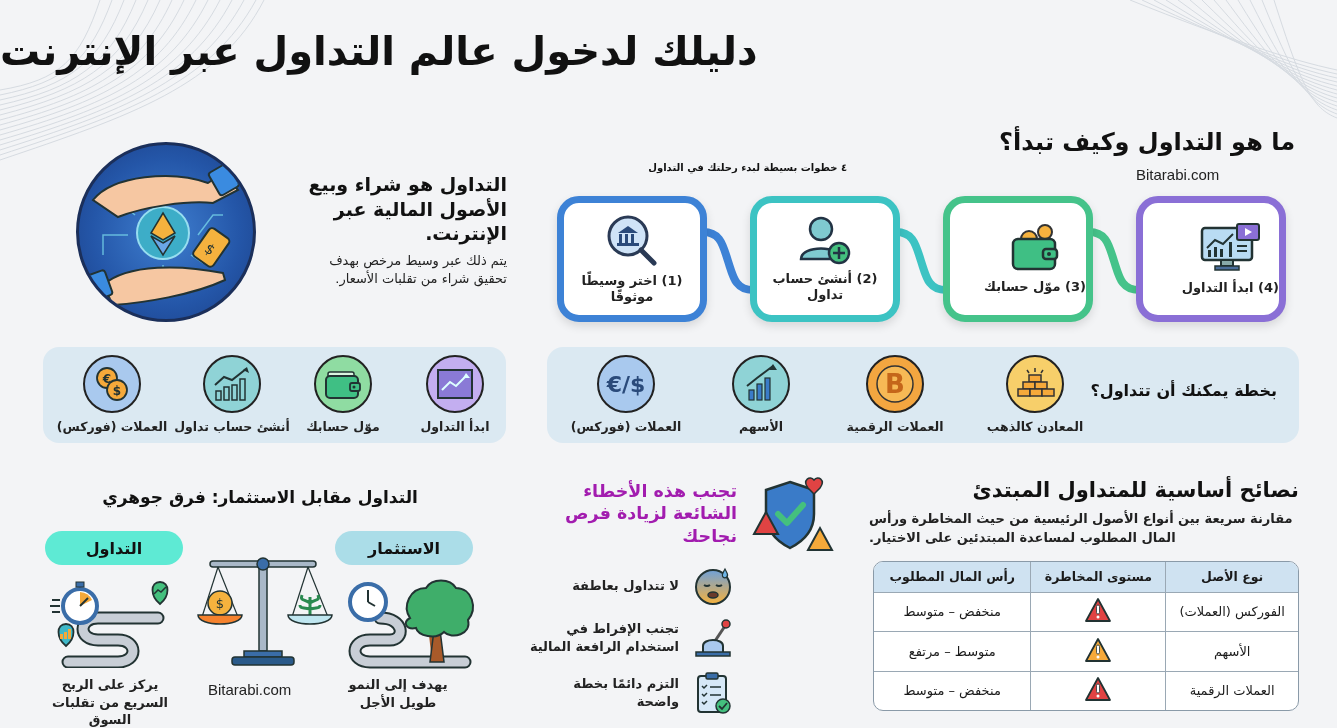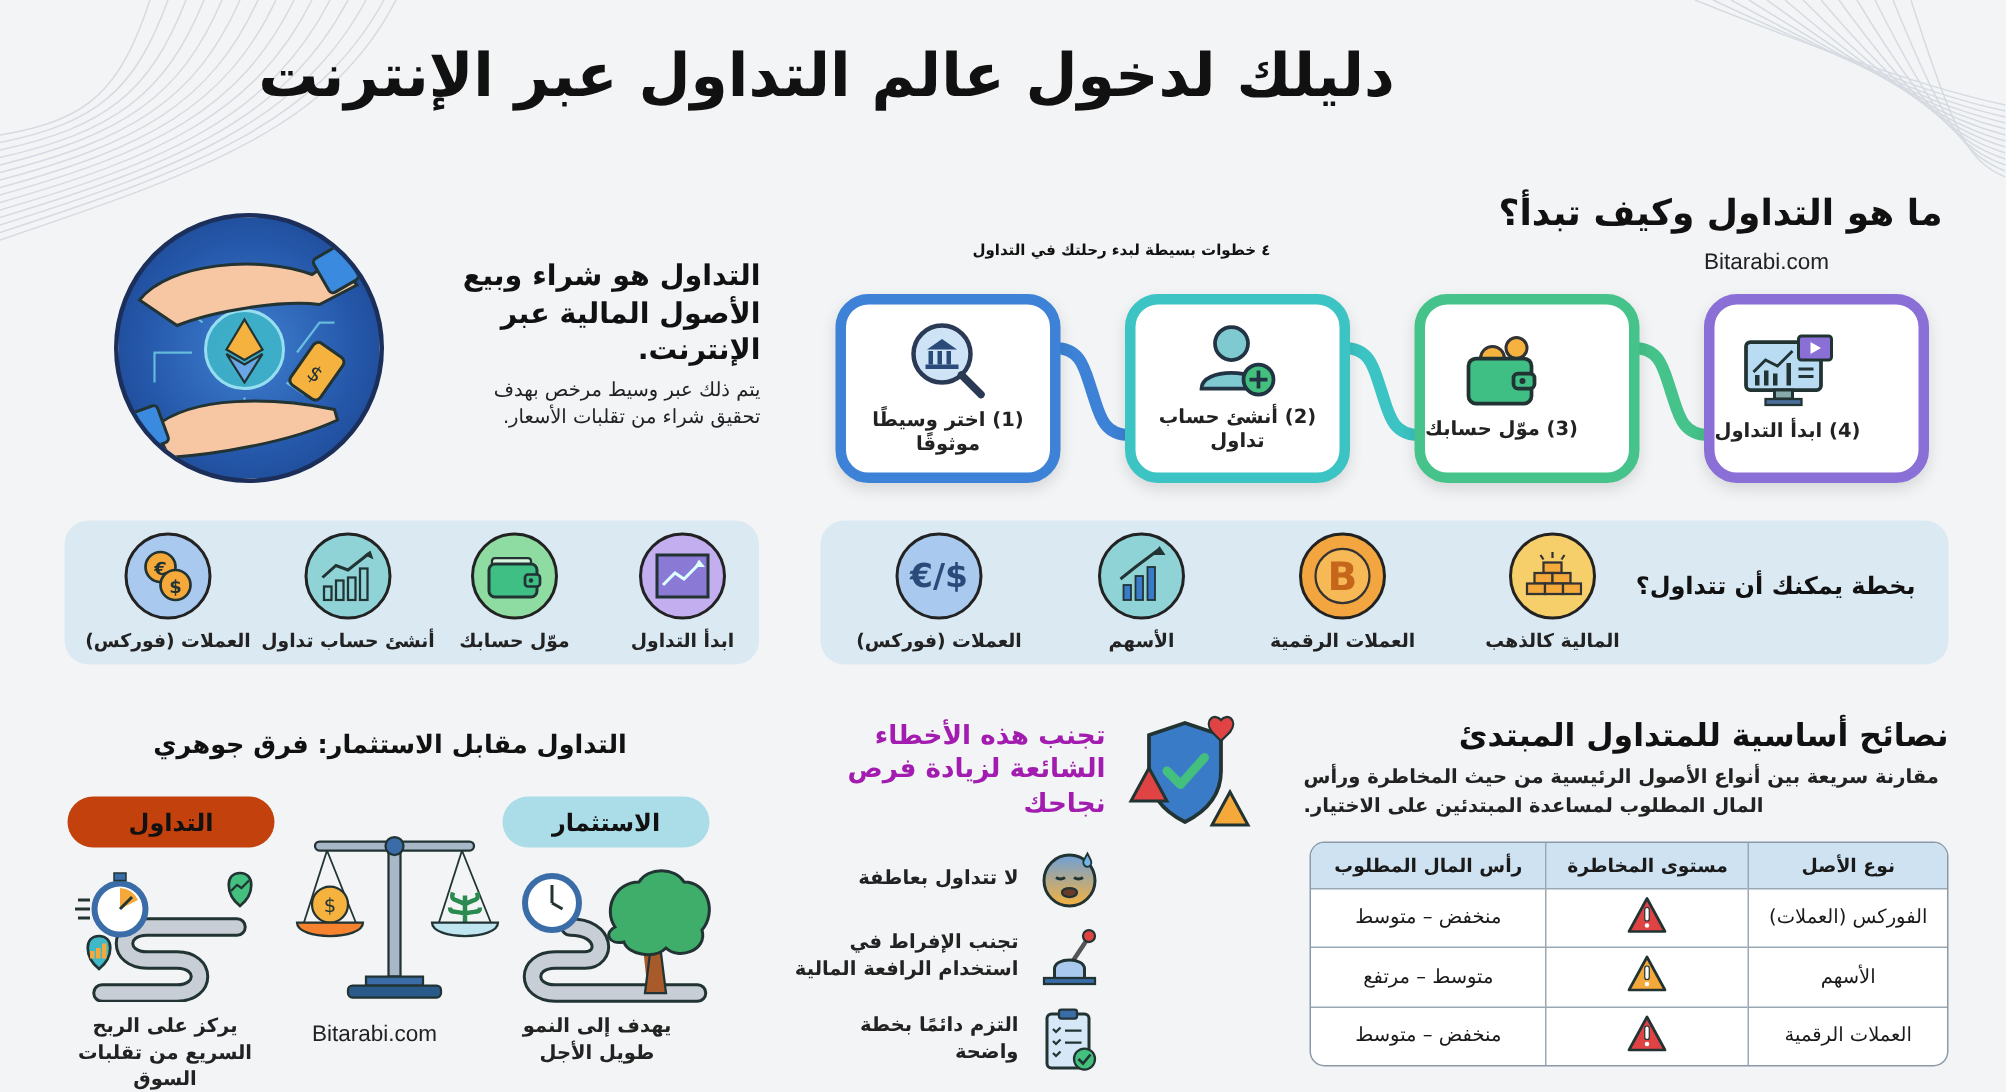--- a/index.html
+++ b/index.html
@@ -8,41 +8,41 @@
     background: #f3f4f6;
     font-family: "DejaVu Sans", sans-serif;
     color: #1a1a1a;
     position: relative;
   }
   .bg-waves { position: absolute; inset: 0; pointer-events: none; }
   .abs { position: absolute; }
 
   
   .main-title {
-    position: absolute; top: 28px; left: 0; width: 1102px; text-align: center;
+    position: absolute; top: 28px; left: 0; width: 1102px; text-align: left;
     font-size: 40px; font-weight: bold; color: #111; letter-spacing: 0;
   }
 
   
   .sec-title-right {
     position: absolute; top: 128px; right: 42px; font-size: 24px; font-weight: bold; color: #111;
   }
   .sec-sub {
     position: absolute; top: 162px; right: 490px; font-size: 10px; font-weight: bold; color: #111;
   }
   .watermark { font-family: "Liberation Sans", sans-serif; font-size: 15px; color: #222; }
   .wm1 { position: absolute; top: 166px; left: 1136px; }
   .wm2 { position: absolute; top: 681px; left: 208px; }
 
   
   .steps { position: absolute; top: 196px; left: 557px; width: 730px; height: 128px; }
   .step {
     position: absolute; top: 0; width: 150px; height: 126px;
     border-radius: 22px; border: 7px solid; background: #fff;
-    display: flex; flex-direction: column; align-items: flex-end; justify-content: center;
+    display: flex; flex-direction: column; align-items: flex-start; justify-content: center;
     box-shadow: 0 4px 10px rgba(0,0,0,0.12);
   }
   .step .inner { display: flex; flex-direction: column; align-items: center; gap: 6px; }
   .step .lbl { font-size: 13px; font-weight: bold; text-align: center; line-height: 1.25; color: #222; }
   .connector { position: absolute; top: 30px; width: 50px; height: 70px; }
 
   
   .intro-circle {
     position: absolute; top: 142px; left: 76px; width: 180px; height: 180px; border-radius: 50%;
     background: radial-gradient(circle at 50% 50%, #3f7fd0 0%, #2456a8 60%, #1b3f86 100%);
@@ -88,21 +88,21 @@
   .risk-table tr:last-child td { border-bottom: none; }
 
   
   .mist-title { position: absolute; top: 480px; right: 600px; width: 180px; text-align: right; font-size: 17.5px; font-weight: bold; line-height: 1.28; color: #a21caf; }
   .mist-item { position: absolute; right: 604px; display: flex; align-items: center; gap: 14px; flex-direction: row; }
   .mist-item .lbl { font-size: 13px; font-weight: bold; text-align: right; line-height: 1.35; color: #222; width: 150px; }
 
   
   .vs-title { position: absolute; top: 487px; left: 100px; width: 320px; text-align: center; font-size: 17px; font-weight: bold; color: #111; }
   .pill { position: absolute; height: 34px; border-radius: 17px; display: flex; align-items: center; justify-content: center; font-size: 16px; font-weight: bold; color: #111; }
-  .pill-trade { top: 531px; left: 45px; width: 138px; background: #c2410c; }
+  .pill-trade { top: 531px; left: 45px; width: 138px; background: #5eead4; }
   .pill-invest { top: 531px; left: 335px; width: 138px; background: #abdde8; }
   .vs-caption { position: absolute; text-align: center; font-size: 13px; font-weight: bold; line-height: 1.35; color: #222; width: 140px; }
 </style>
 </head>
 <body>
 
 <svg class="bg-waves" width="1337" height="728" viewBox="0 0 1337 728">
   <g fill="none" stroke="#d6dbe1" stroke-width="1">
     <path d="M0 90 C60 80, 80 60, 100 0"></path>
     <path d="M0 95 C65 82, 90 60, 112 0"></path>
@@ -249,21 +249,21 @@
       <svg width="40" height="34" viewBox="0 0 40 34">
           <rect x="14" y="8" width="12" height="7" fill="#f5a93a" stroke="#333" stroke-width="1.5"></rect>
           <rect x="8" y="15" width="12" height="7" fill="#f5a93a" stroke="#333" stroke-width="1.5"></rect>
           <rect x="20" y="15" width="12" height="7" fill="#f5a93a" stroke="#333" stroke-width="1.5"></rect>
           <rect x="3" y="22" width="12" height="7" fill="#f5a93a" stroke="#333" stroke-width="1.5"></rect>
           <rect x="15" y="22" width="12" height="7" fill="#f5a93a" stroke="#333" stroke-width="1.5"></rect>
           <rect x="27" y="22" width="12" height="7" fill="#f5a93a" stroke="#333" stroke-width="1.5"></rect>
           <path d="M20 1 V5 M12 3 L14 6 M28 3 L26 6" stroke="#333" stroke-width="1.5"></path>
         </svg>
     </div>
-    <div class="lbl">المالية كالذهب</div>
+    <div class="lbl">المعادن كالذهب</div>
   </div>
 
   <div class="asset" style="left:288px">
     <div class="icon-c" style="background:#f3a640">
       <svg width="44" height="44" viewBox="0 0 44 44">
           <circle cx="22" cy="22" r="18" fill="#f7b955" stroke="#333" stroke-width="1.5"></circle>
           <text x="22" y="31" font-size="26" font-weight="bold" text-anchor="middle" fill="#c5661a" font-family="DejaVu Sans, sans-serif">B</text>
         </svg>
     </div>
     <div class="lbl">العملات الرقمية</div>

